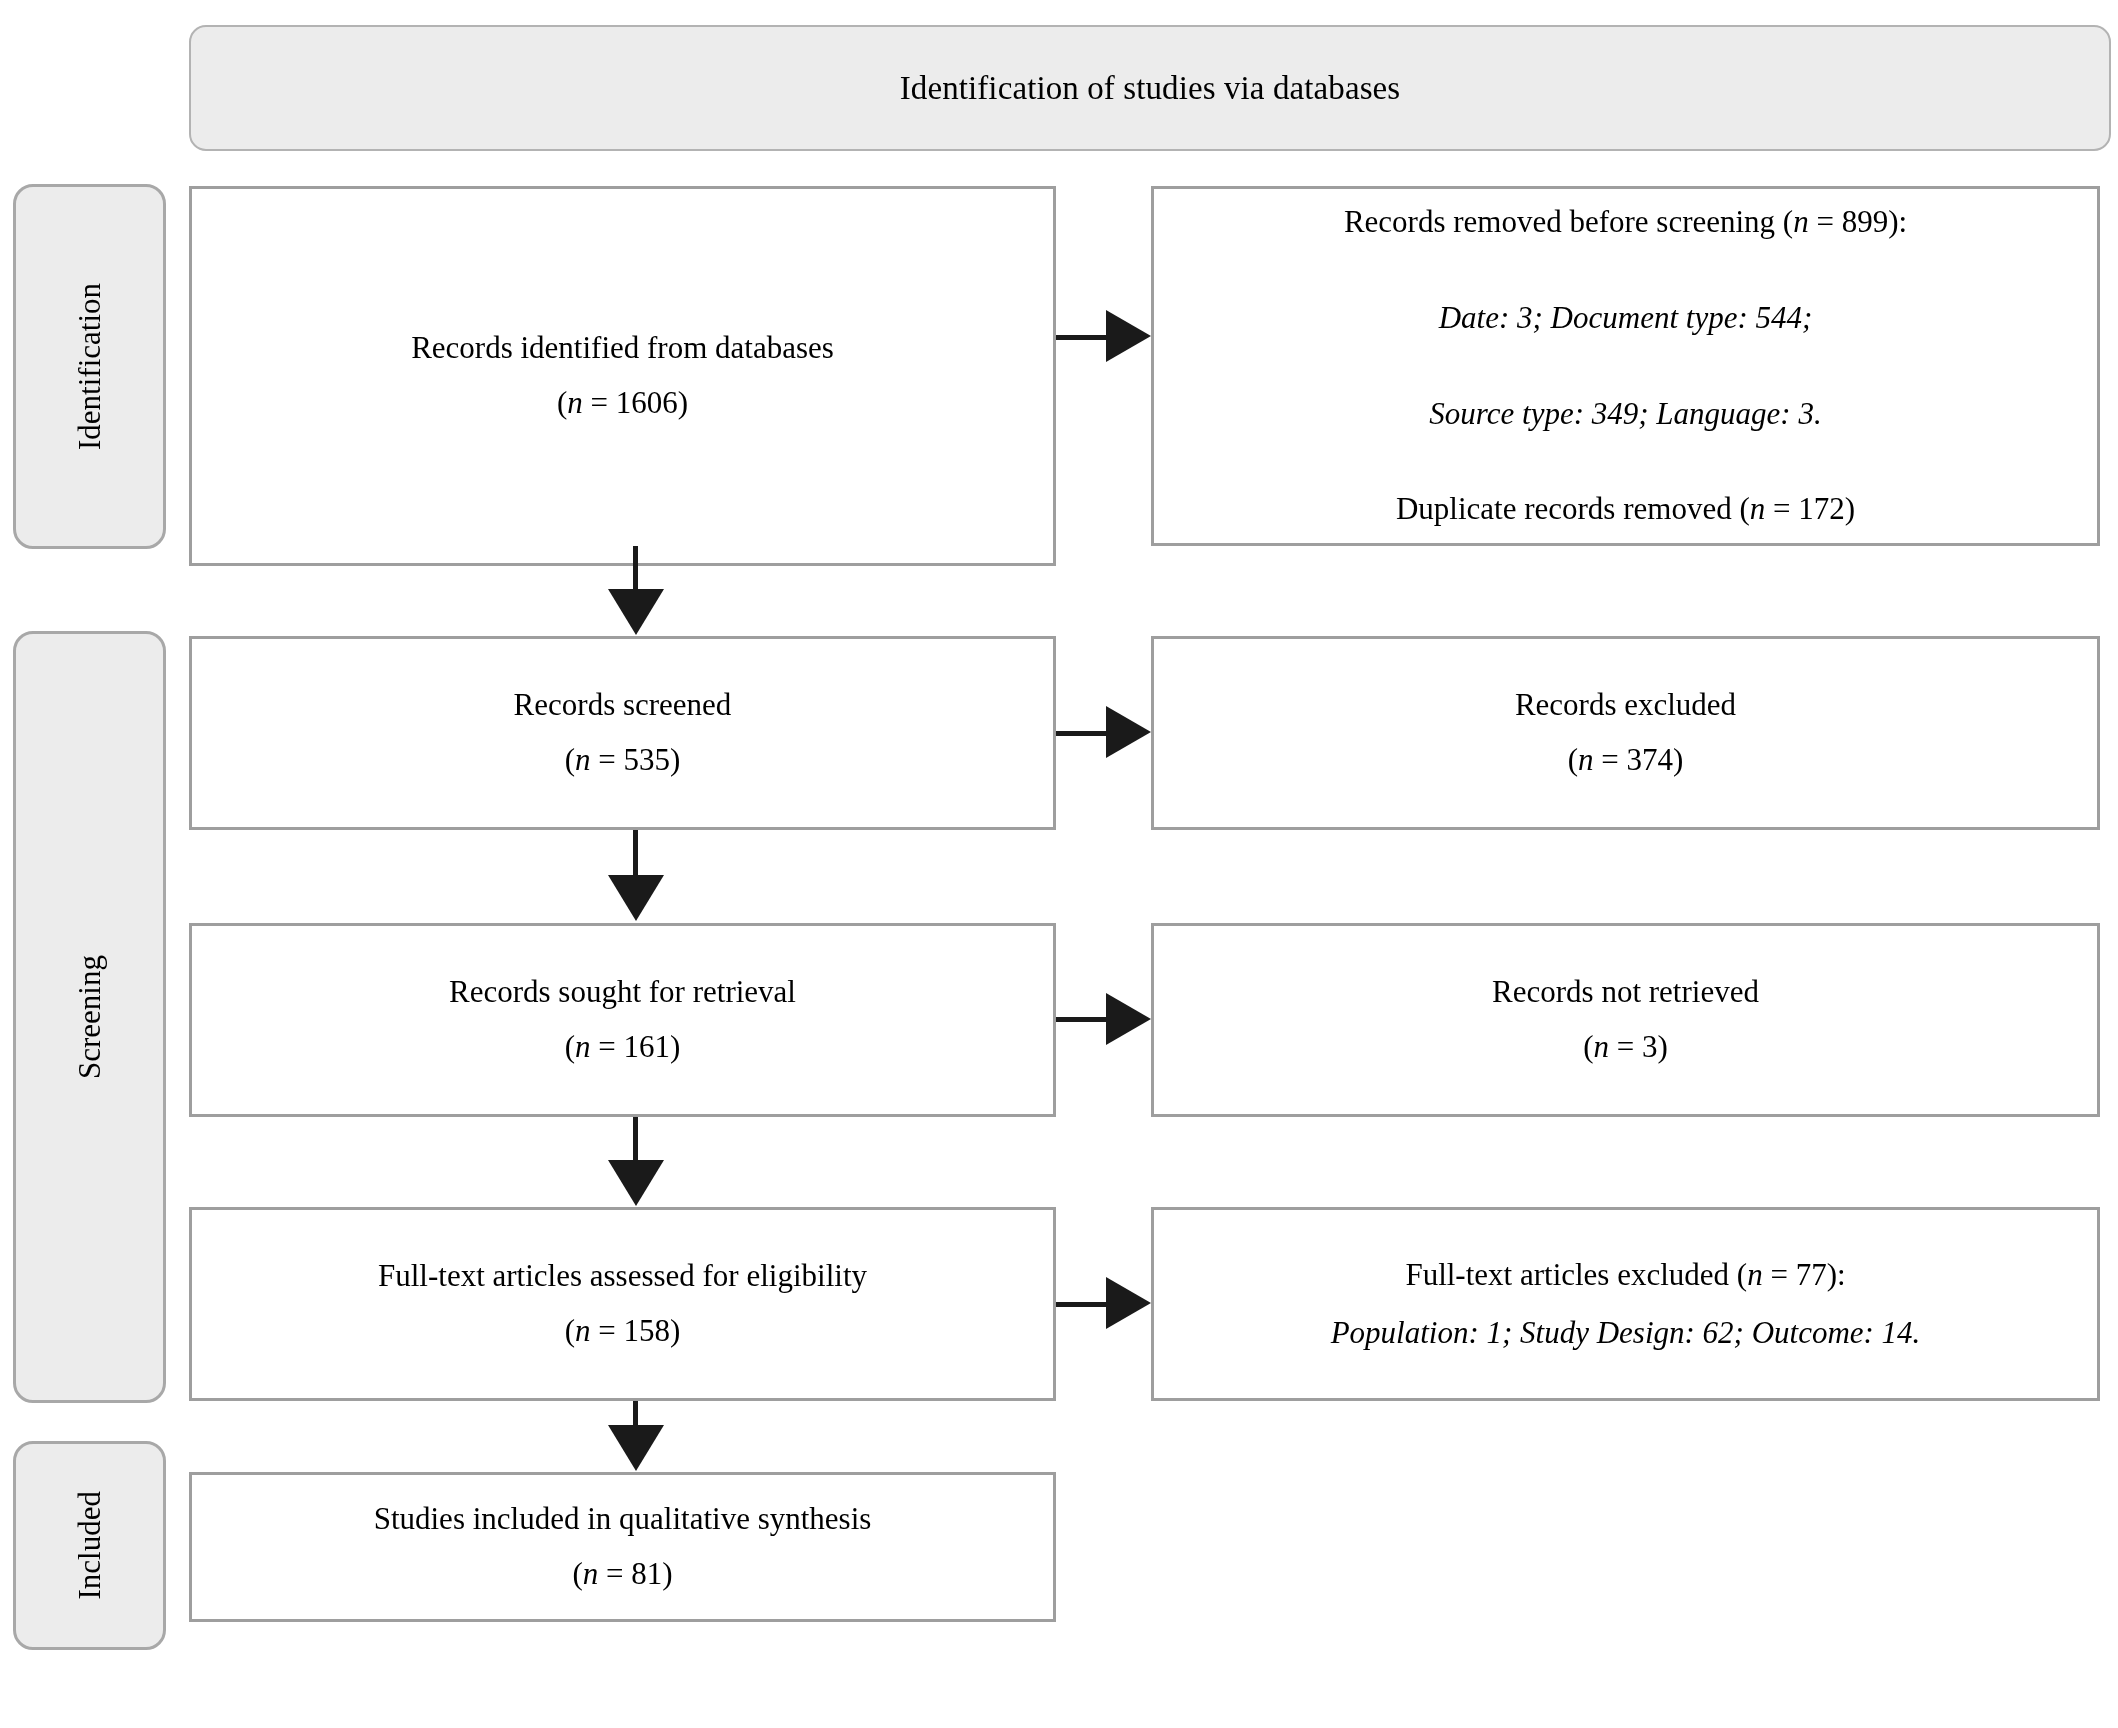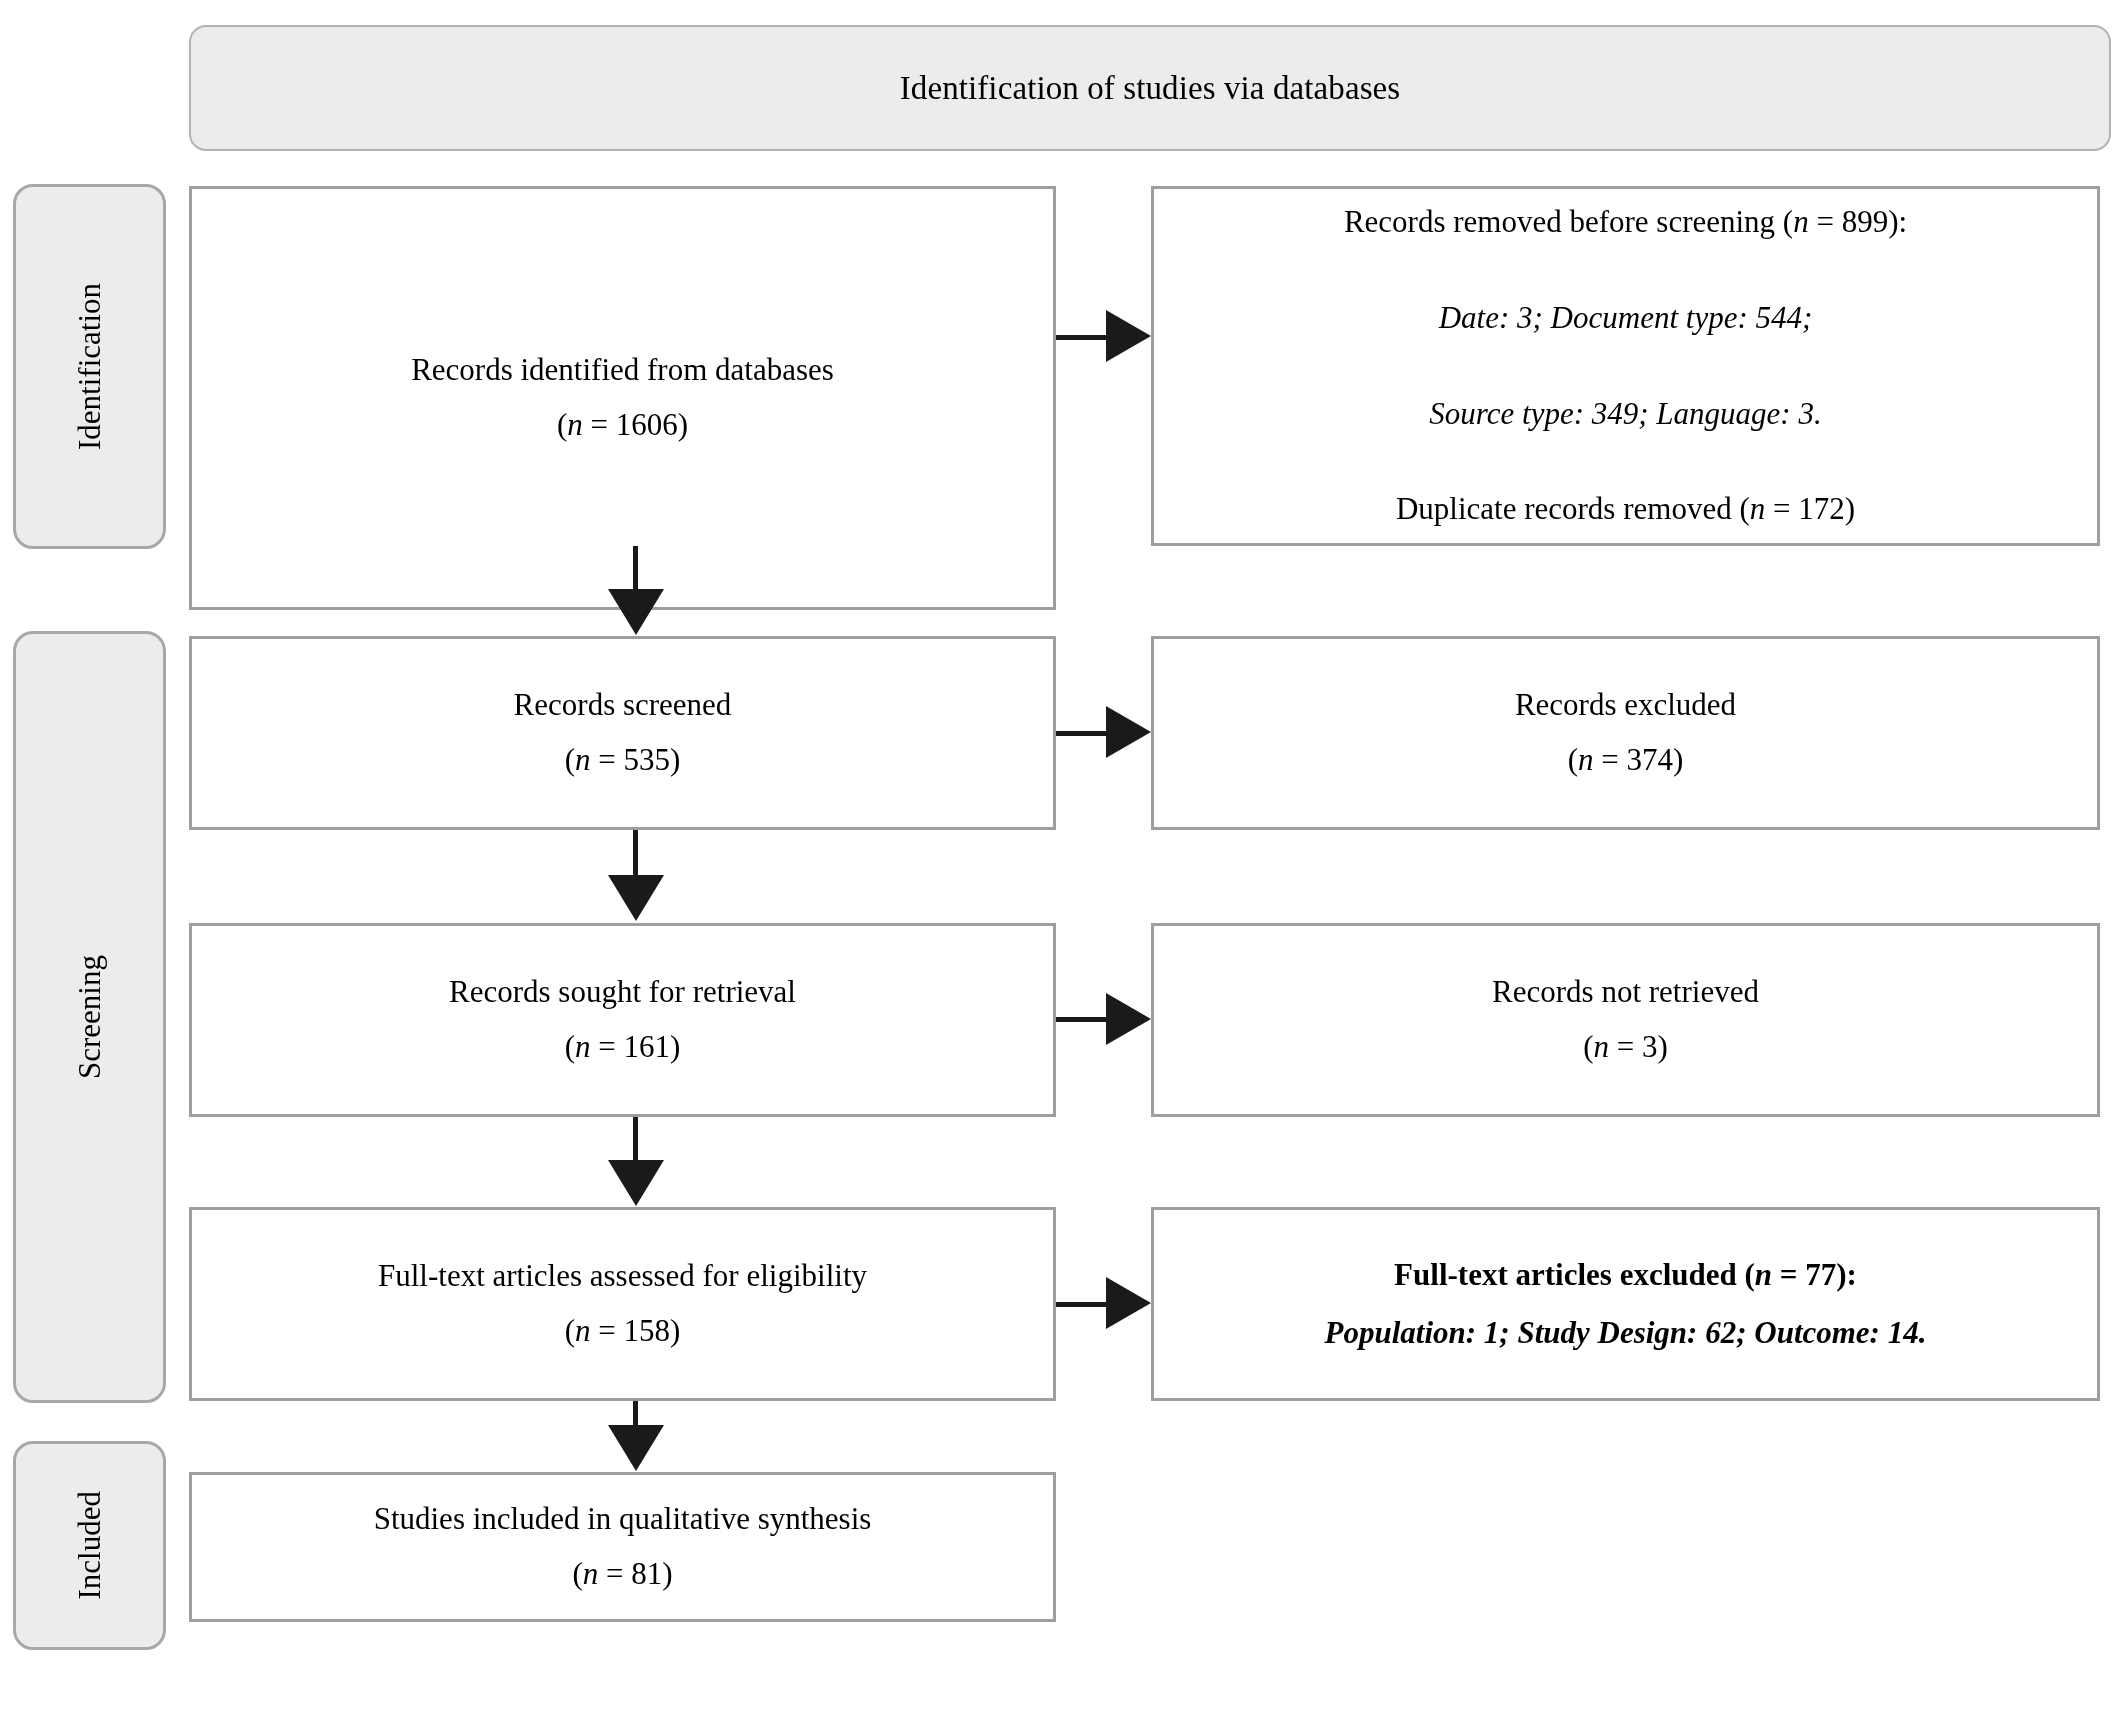--- a/index.html
+++ b/index.html
@@ -30,28 +30,28 @@
   .box .line{font-size:31px;line-height:1.12;white-space:nowrap;}
   .box .line + .line{margin-top:20px;}
   .box .line.it{font-style:italic;}
   em.n{font-style:italic;}
 
   
   .col-l{left:189px;width:867px;}
   
   .col-r{left:1151px;width:949px;}
 
-  #b-identified   {top:186px;  height:424px;}
+  #b-identified   {top:186px;  height:380px;}
   #b-removed      {top:186px;  height:360px;gap:46px;}
   #b-screened     {top:636px; height:194px;}
   #b-excluded     {top:636px; height:194px;}
   #b-sought       {top:923px; height:194px;}
   #b-notretrieved {top:923px; height:194px;}
   #b-fulltext     {top:1207px; height:194px;}
-  #b-ftexcluded   {top:1207px; height:194px;font-weight:bold;}
+  #b-ftexcluded   {top:1207px; height:194px;}
   #b-included     {top:1472px; height:150px;}
 
   
   #b-removed .line + .line{margin-top:15px;}
   #b-ftexcluded .line + .line{margin-top:23px;}
 
   
   .v-arrow{position:absolute;left:633px;width:5px;background:#1a1a1a;}
   .v-head{position:absolute;left:608px;width:0;height:0;
           border-left:28px solid transparent;border-right:28px solid transparent;

